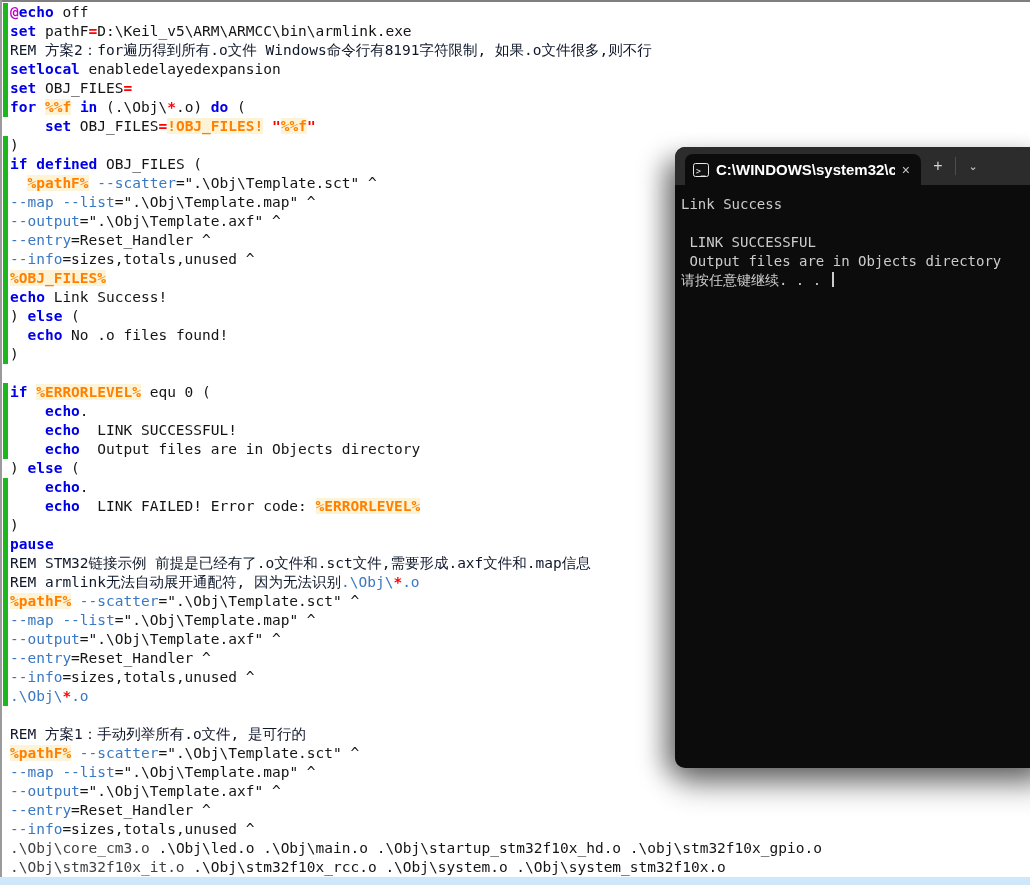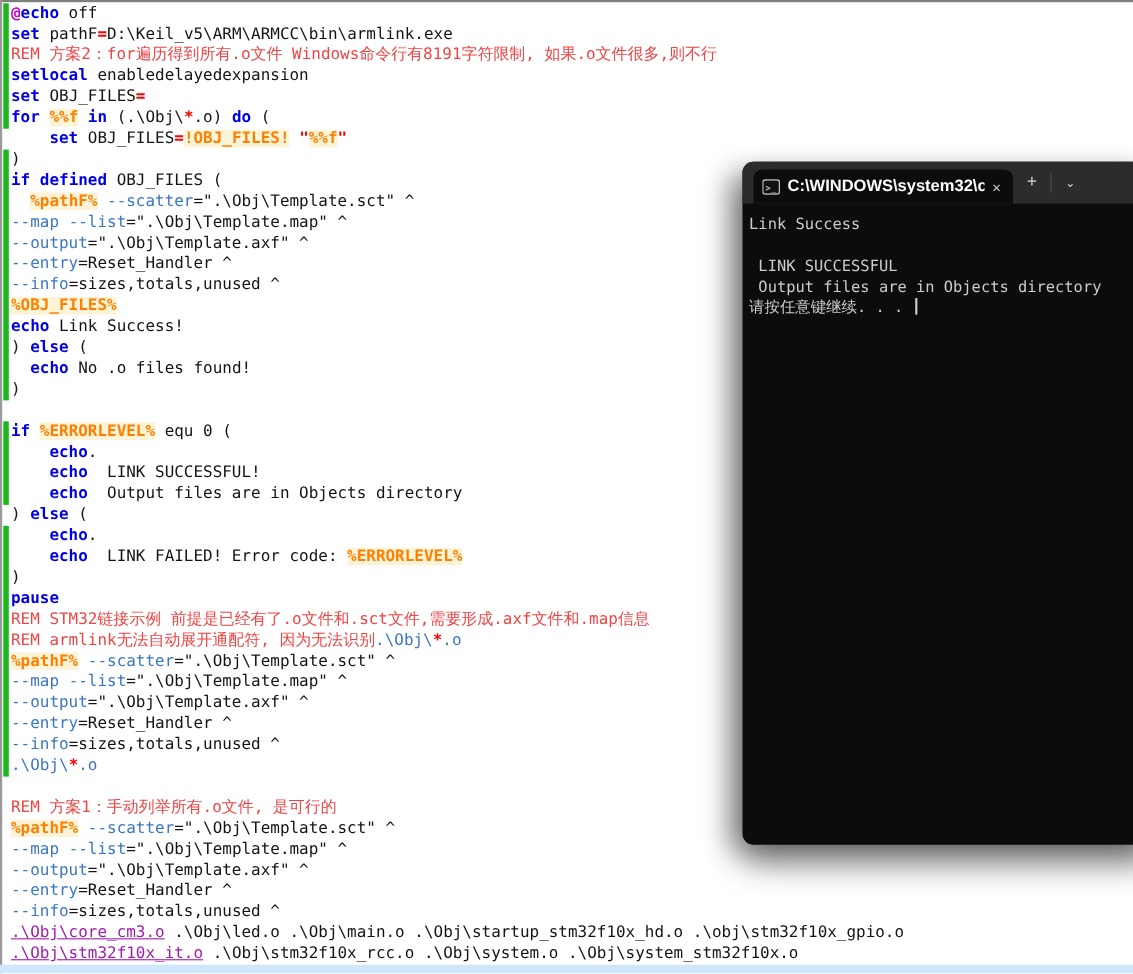--- a/index.html
+++ b/index.html
@@ -16,24 +16,24 @@
   .caret-line{position:absolute;left:0;right:0;top:877px;height:8px;background:#cfe7fa;}
   .code{
     position:absolute;left:10px;top:3px;right:16px;
     font-size:14.5px;line-height:19px;white-space:pre;color:#111;
   }
   .ln{height:19px;}
   .s-pl{color:#141414;}
   .s-kw{color:#0000e6;font-weight:bold;}
   .s-at{color:#c400c4;font-weight:bold;}
   .s-opt{color:#3a78c3;}
-  .s-cmt{color:#ef4444;}
+  .s-cmt{color:#0f172a;}
   .s-var{color:#ff8000;font-weight:bold;background:#fdf4d7;}
   .s-red{color:#ff0000;font-weight:bold;}
-  .s-link{color:#a21caf;text-decoration:underline;}
+  .s-link{color:#404040;}
   
   .terminal{
     position:absolute;left:675px;top:147px;width:380px;height:621px;
     background:#0c0c0c;border-radius:10px;
     box-shadow:-16px 8px 26px -4px rgba(0,0,0,.38), 0 18px 30px -2px rgba(0,0,0,.45);
   }
   .tabbar{
     height:38px;background:#2c2c2c;border-radius:10px 10px 0 0;
     display:flex;align-items:flex-end;
     font-family:"Liberation Sans","DejaVu Sans",sans-serif;

